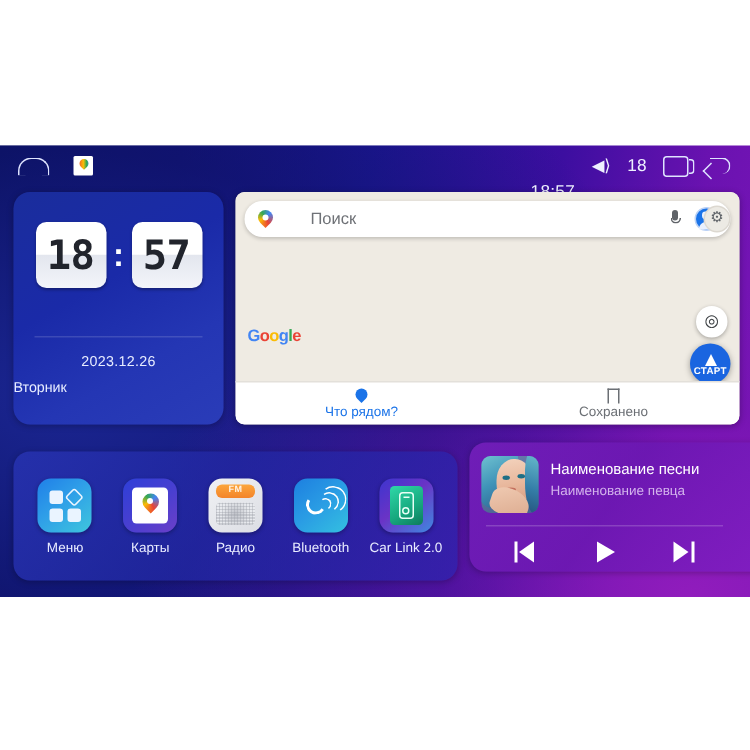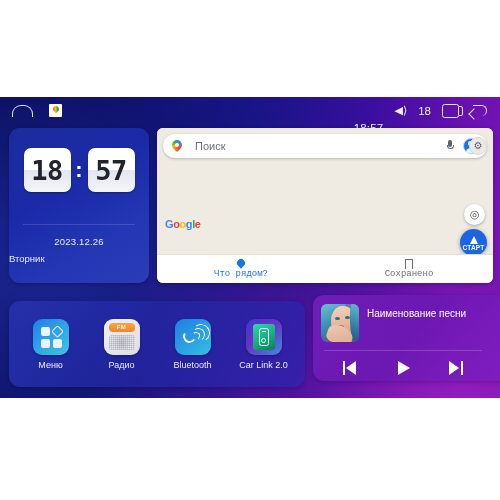--- a/index.html
+++ b/index.html
@@ -224,22 +224,23 @@
     position: absolute;
     left: 3.5px; top: 3.5px;
     width: 4px; height: 4px;
     border-radius: 50%;
     background: #ffffff;
   }
   .search-placeholder {
     flex: 1 1 auto;
     color: #6f7277;
     font-size: 11px;
-    margin-left: 13px;
+    margin-left: 1px;
     line-height: 1;
+    padding-left: 24px;
   }
   .mic-icon {
     width: 8px; height: 14px;
     position: relative;
     flex: 0 0 auto;
     margin-right: 9px;
   }
   .mic-icon::before {
     content: "";
     position: absolute;
@@ -361,21 +362,21 @@
     border-top: 1px solid #e3e0da;
   }
   .map-tab {
     flex: 1 1 50%;
     display: flex;
     flex-direction: column;
     align-items: center;
     justify-content: center;
     gap: 1px;
   }
-  .map-tab .tab-label { font-size: 9px; line-height: 1; font-family: Liberation Mono, monospace; }
+  .map-tab .tab-label { font-size: 9px; line-height: 1; }
   .map-tab.active .tab-label { color: #1a73e8; }
   .map-tab.inactive .tab-label { color: #6b6f74; }
   .tab-pin {
     width: 8px; height: 10px;
     position: relative;
   }
   .tab-pin::before {
     content: "";
     position: absolute;
     left: 0; top: 0;
@@ -748,20 +749,28 @@
     <div class="app-item">
       <div class="app-tile tile-menu">
         <div class="sq a"></div>
           <div class="dia"></div>
           <div class="sq c"></div>
           <div class="sq d"></div>
       </div>
       <div class="app-label">Меню</div>
     </div>
 
+    <div class="app-item">
+      <div class="app-tile tile-maps">
+        <div class="card"></div>
+          <div class="pin"></div>
+          <div class="pin-dot"></div>
+      </div>
+      <div class="app-label">Карты</div>
+    </div>
 
     <div class="app-item">
       <div class="app-tile tile-radio">
         <div class="fm">FM</div>
         <div class="grille"></div>
       </div>
       <div class="app-label">Радио</div>
     </div>
 
     <div class="app-item">
@@ -788,20 +797,21 @@
     <div class="album-art">
       <div class="hair"></div>
       <div class="face"></div>
       <div class="hair2"></div>
       <div class="eye l"></div>
       <div class="eye r"></div>
       <div class="lip"></div>
       <div class="hand"></div>
     </div>
     <div class="track-title">Наименование песни</div>
+    <div class="track-artist">Наименование певца</div>
     <div class="music-divider"></div>
     <div class="music-controls">
       <div class="ctrl ctrl-prev">
         <div class="bar"></div>
           <div class="tri"></div>
       </div>
       <div class="ctrl ctrl-play">
         <div class="tri"></div>
       </div>
       <div class="ctrl ctrl-next">

